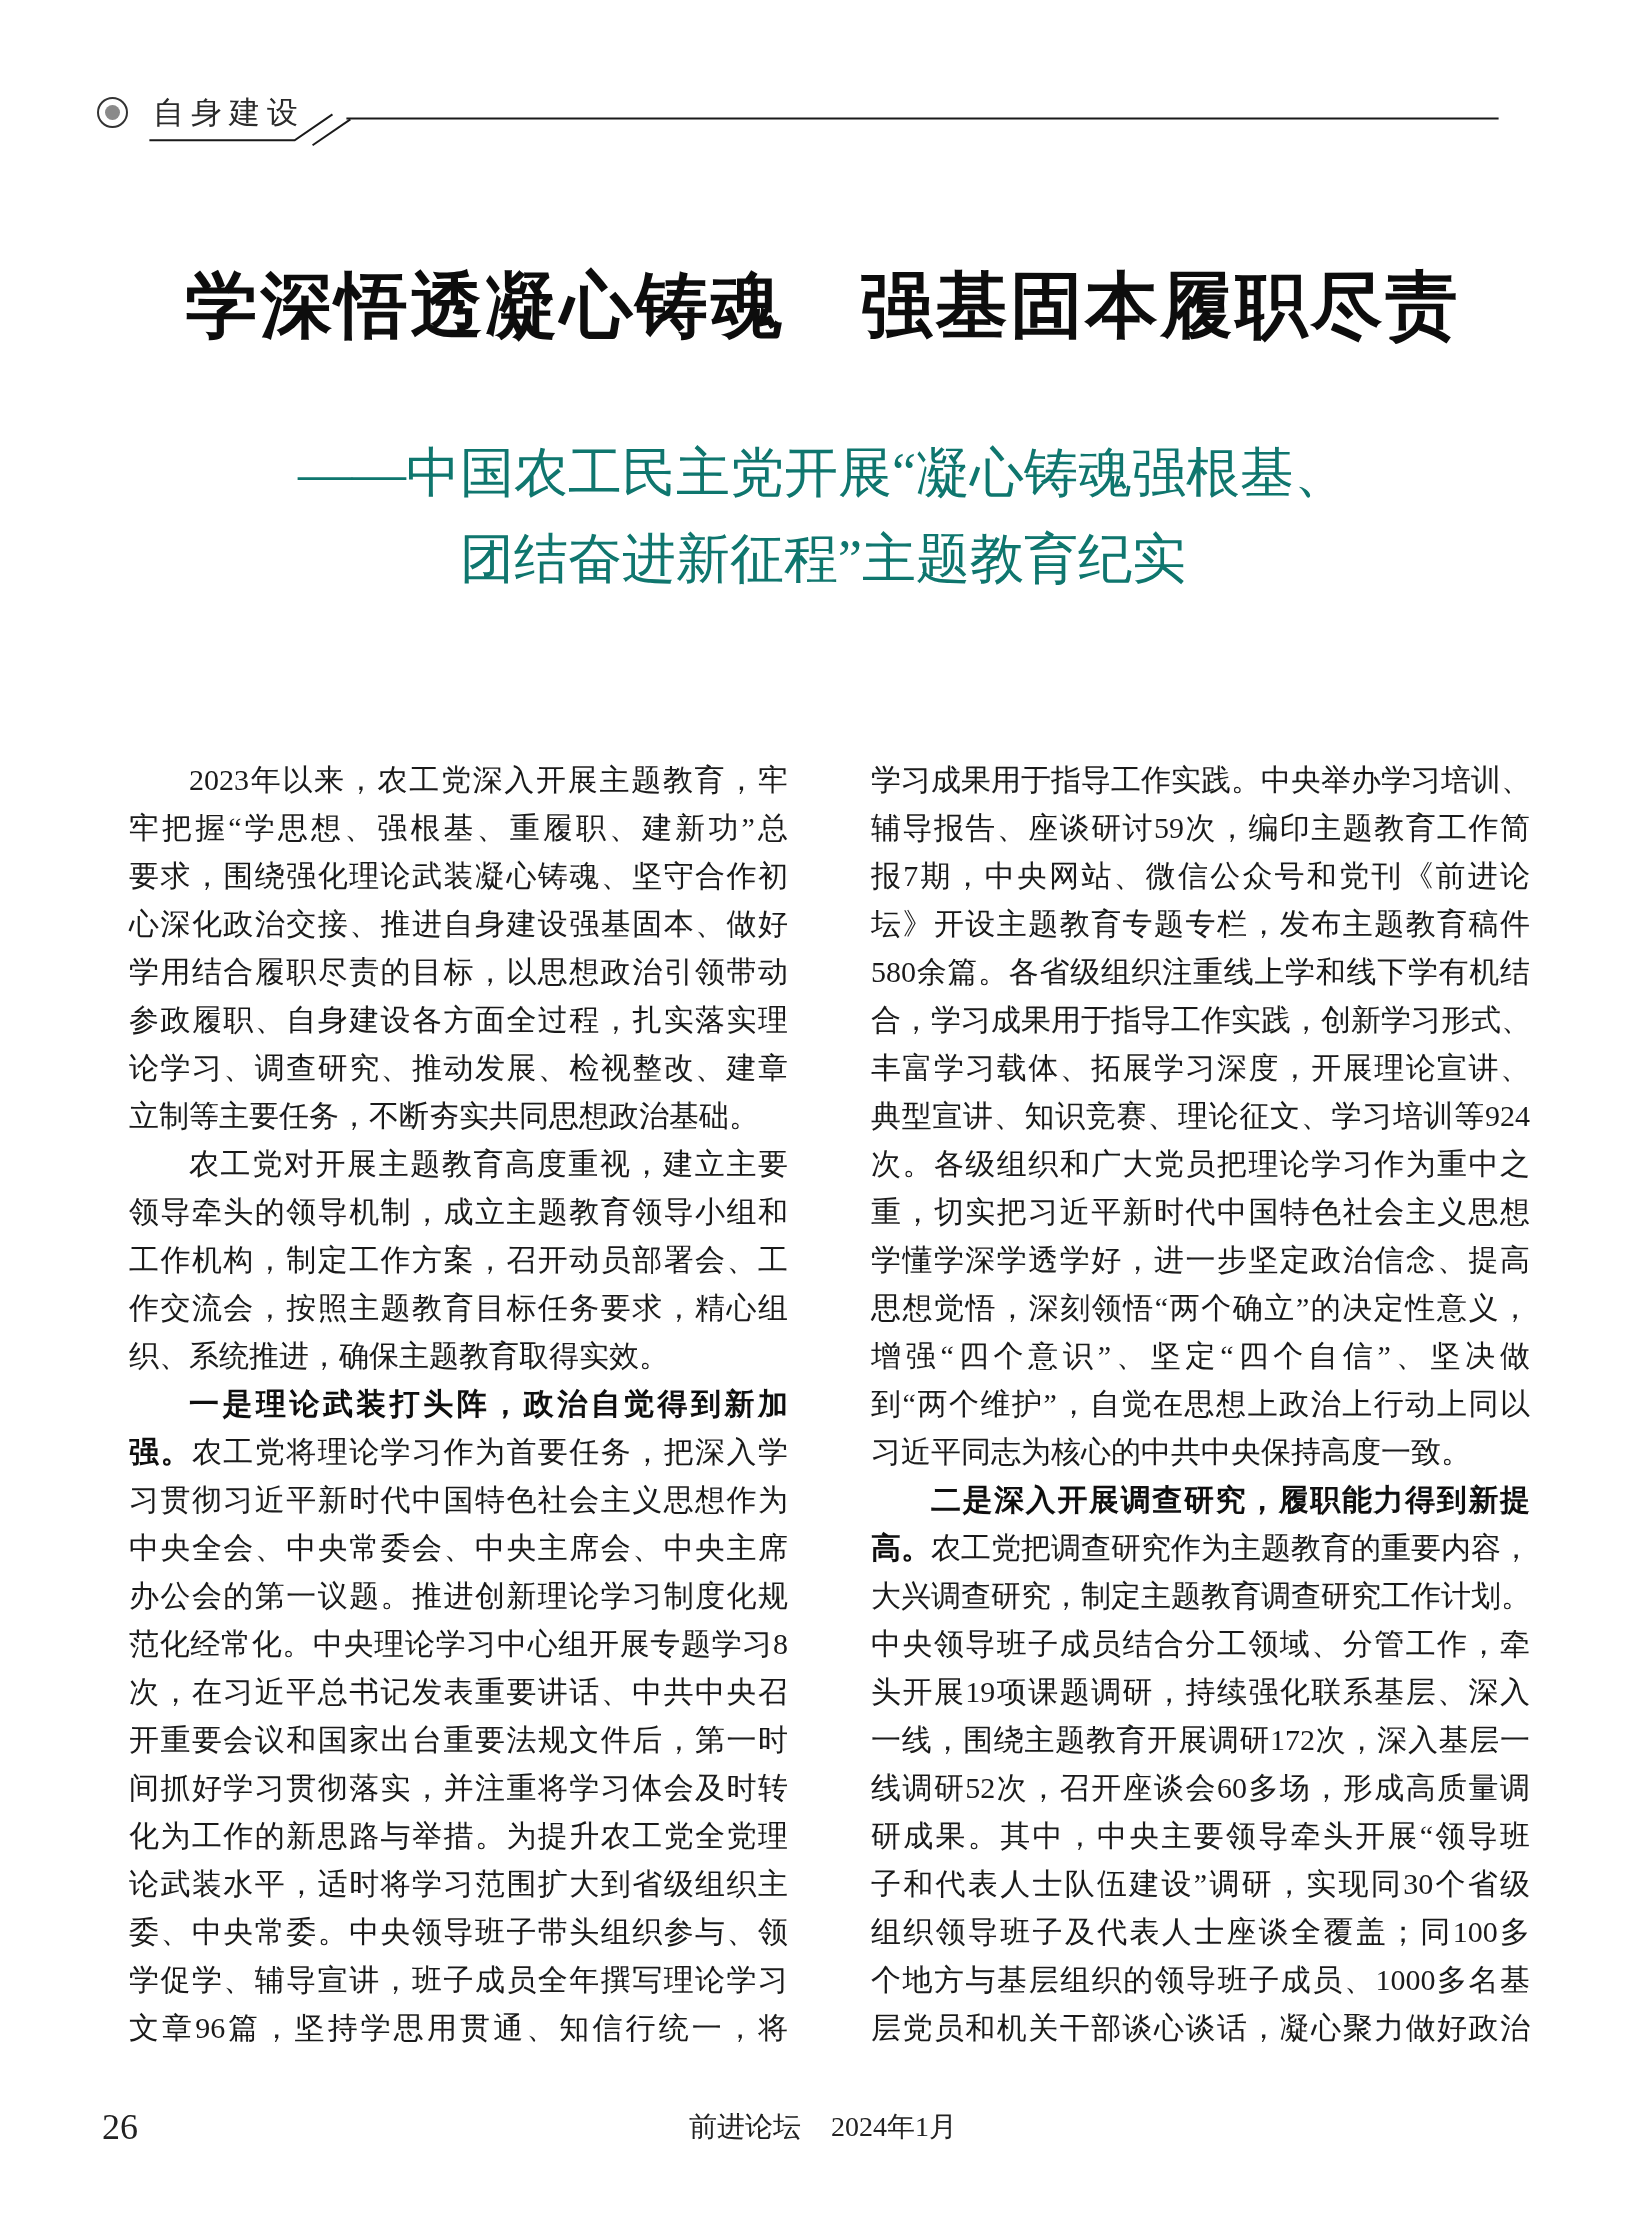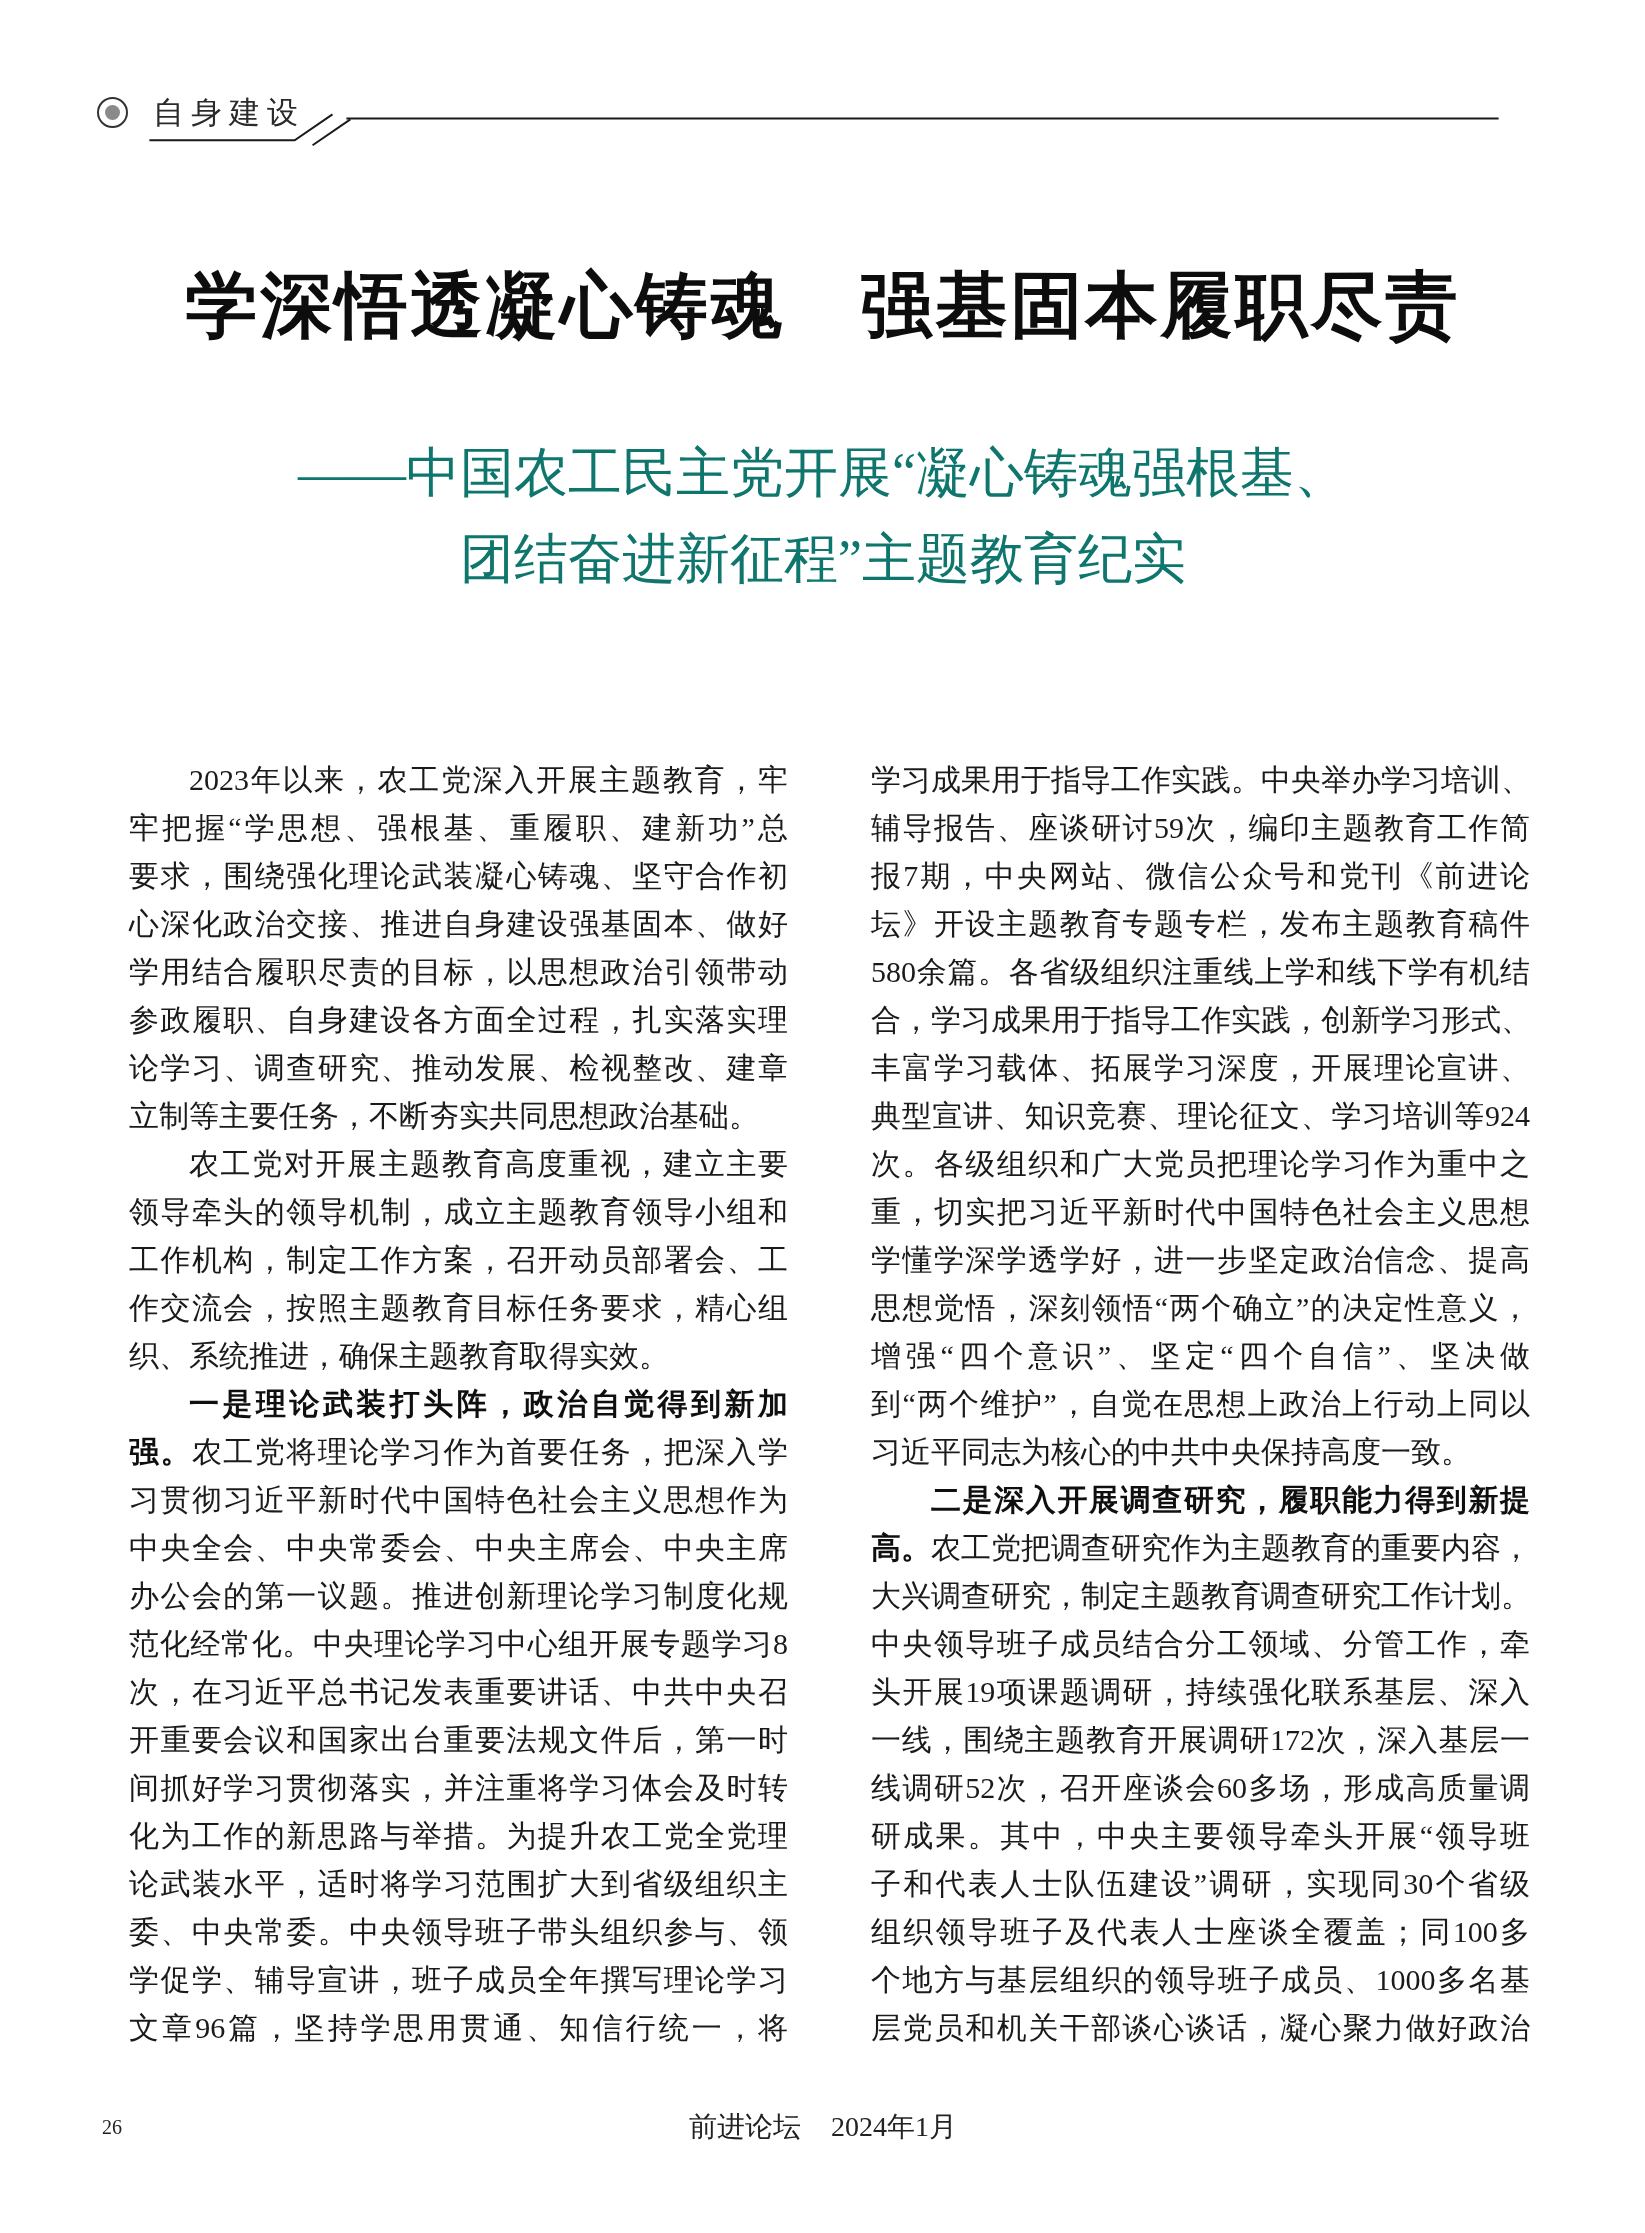--- a/index.html
+++ b/index.html
@@ -54,21 +54,21 @@
   .bline.pend{text-align-last:left;}
   .bline.indent{padding-left:60px;}
   .bh{
     font-weight:700;
     font-family:"Liberation Sans","DejaVu Sans",sans-serif;
     color:#0f0f0f;
   }
   
   .pageno{
     position:absolute;left:102px;top:2109px;
-    font-size:20px;line-height:36px;color:#222;
+    font-size:36px;line-height:36px;color:#222;
   }
   .fcenter{
     position:absolute;left:0;top:2109px;width:1646px;
     text-align:center;font-size:28px;line-height:36px;color:#222;
   }
   .fcenter .gap{display:inline-block;width:30px;}
 </style>
 </head>
 <body>
 

